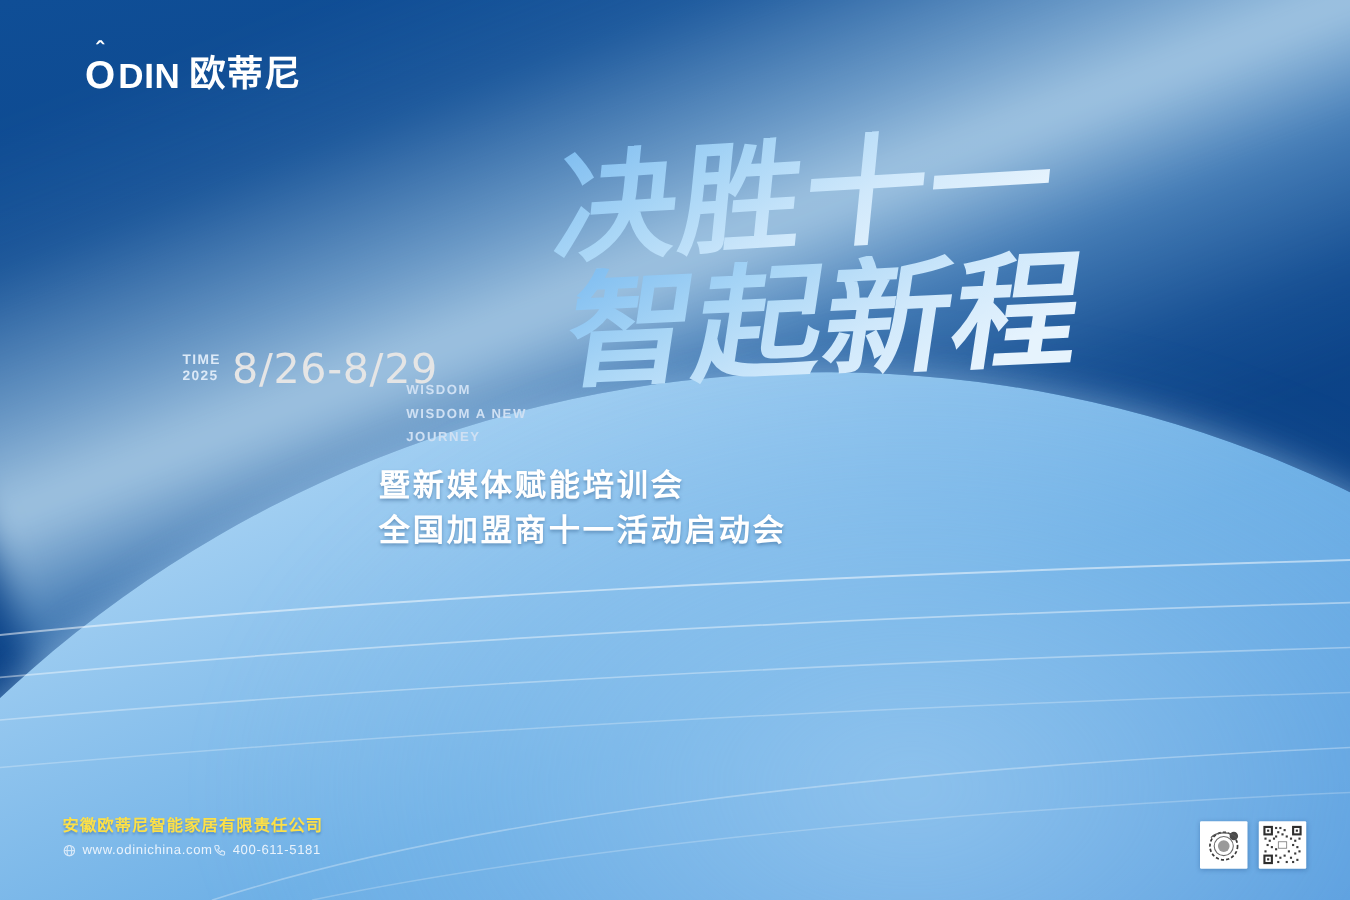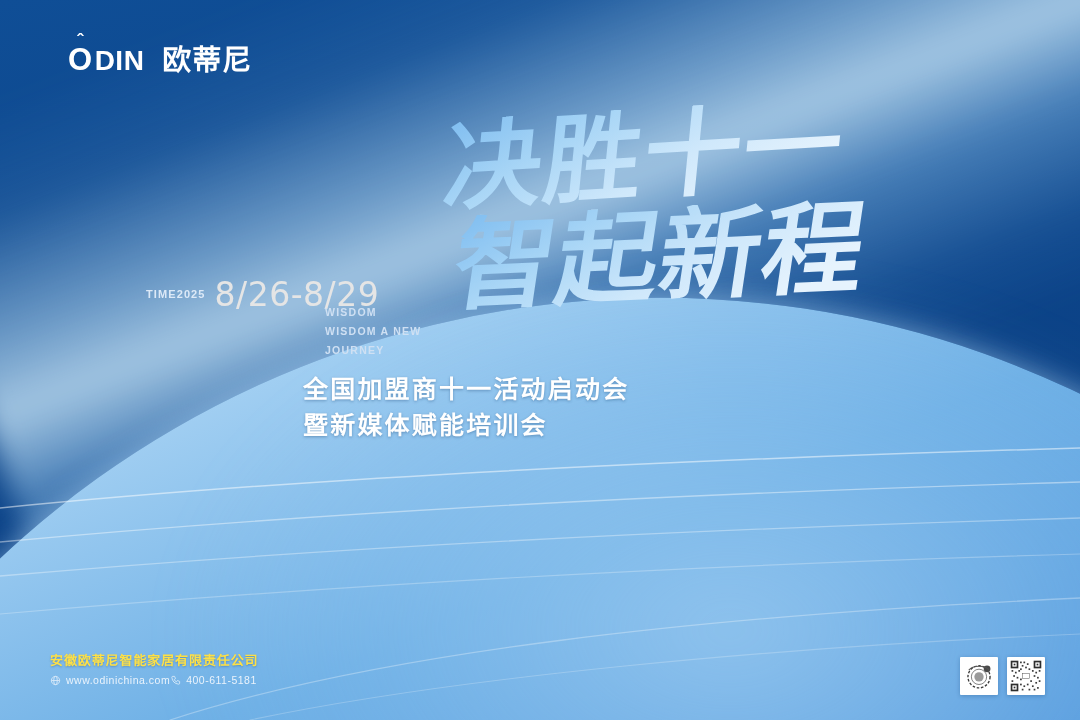--- a/index.html
+++ b/index.html
@@ -72,21 +72,21 @@
   
   .bg-lines{position:absolute;left:0;bottom:0;width:1080px;height:330px;
     pointer-events:none;}
 
   
   .logo{position:absolute;left:68px;top:44px;display:flex;align-items:flex-end;gap:2px;}
   .logo-o{position:relative;color:#fff;font-size:31px;font-weight:700;letter-spacing:.5px;line-height:1;}
   .logo-o .circ{position:absolute;left:50%;top:-13px;transform:translateX(-50%);
      font-size:19px;line-height:1;font-weight:700;}
   .logo-din{color:#fff;font-size:28px;font-weight:700;letter-spacing:.5px;line-height:1;}
-  .logo-cn{color:#fff;font-size:29px;font-weight:700;line-height:1;margin-left:16px;letter-spacing:1px;
+  .logo-cn{color:#fff;font-size:29px;font-weight:700;line-height:1;margin-left:5px;letter-spacing:1px;
      font-family:"Liberation Sans","DejaVu Sans",sans-serif;}
 
   
   .title-wrap{position:absolute;left:432px;top:108px;width:500px;height:235px;}
   .cal{
     position:absolute;
     font-family:"DejaVu Serif","Liberation Serif",serif;
     font-weight:700;
     background:linear-gradient(150deg,#7fbdf0 0%,#a9d6f6 30%,#cfe8fb 58%,#e6f3fd 85%);
     -webkit-background-clip:text;background-clip:text;
@@ -94,21 +94,21 @@
     white-space:nowrap;
     line-height:1;
   }
   .cal-line1{left:14px;top:0;font-size:97px;letter-spacing:2px;
     transform:skewX(-9deg) rotate(-3.4deg);}
   .cal-line2{left:24px;top:98px;font-size:101px;letter-spacing:1px;
     transform:skewX(-11deg) rotate(-2.6deg);}
 
   
   .date-row{position:absolute;left:146px;top:278px;display:flex;align-items:center;gap:9px;}
-  .date-tag{display:flex;flex-direction:row;color:#dce9f7;font-size:11px;
+  .date-tag{display:flex;flex-direction:column;color:#dce9f7;font-size:11px;
      font-weight:700;letter-spacing:1.1px;line-height:1.18;}
   .date-main{color:#e5e5e5;font-size:33px;font-weight:400;letter-spacing:.5px;line-height:1;
      font-family:"DejaVu Sans","Liberation Sans",sans-serif;}
 
   
   .tagline{position:absolute;left:305px;top:303px;color:#cfe0f3;
      font-size:10.5px;font-weight:600;letter-spacing:1.25px;line-height:1.82;margin-left:20px;}
 
   
   .subtitle{position:absolute;left:303px;top:372px;color:#ffffff;
@@ -174,22 +174,22 @@
     <div class="date-main">8/26-8/29</div>
   </div>
 
   <div class="tagline">
     <div>WISDOM</div>
     <div>WISDOM A NEW</div>
     <div>JOURNEY</div>
   </div>
 
   <div class="subtitle">
+    <div>暨新媒体赋能培训会</div>
     <div>全国加盟商十一活动启动会</div>
-    <div>暨新媒体赋能培训会</div>
   </div>
 
   <div class="footer">
     <div class="footer-company">安徽欧蒂尼智能家居有限责任公司</div>
     <div class="footer-contact">
       <div class="fc-item">
         <svg class="fc-ic" viewBox="0 0 24 24" fill="none" stroke="#dcebfa" stroke-width="2">
           <circle cx="12" cy="12" r="9"></circle>
             <ellipse cx="12" cy="12" rx="4" ry="9"></ellipse>
             <path d="M3 12h18"></path>

